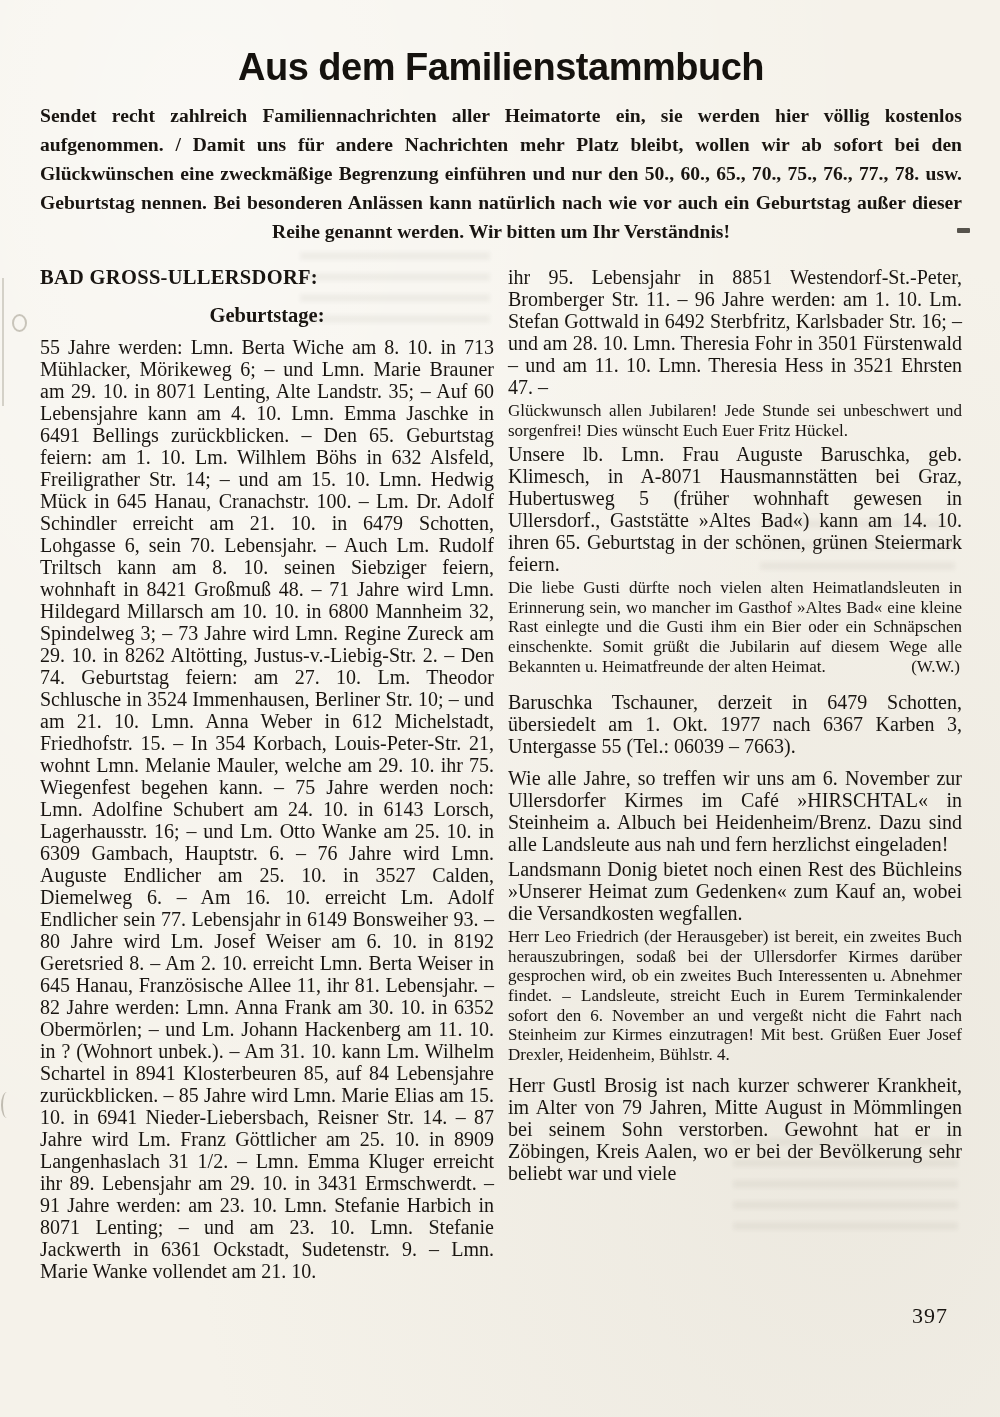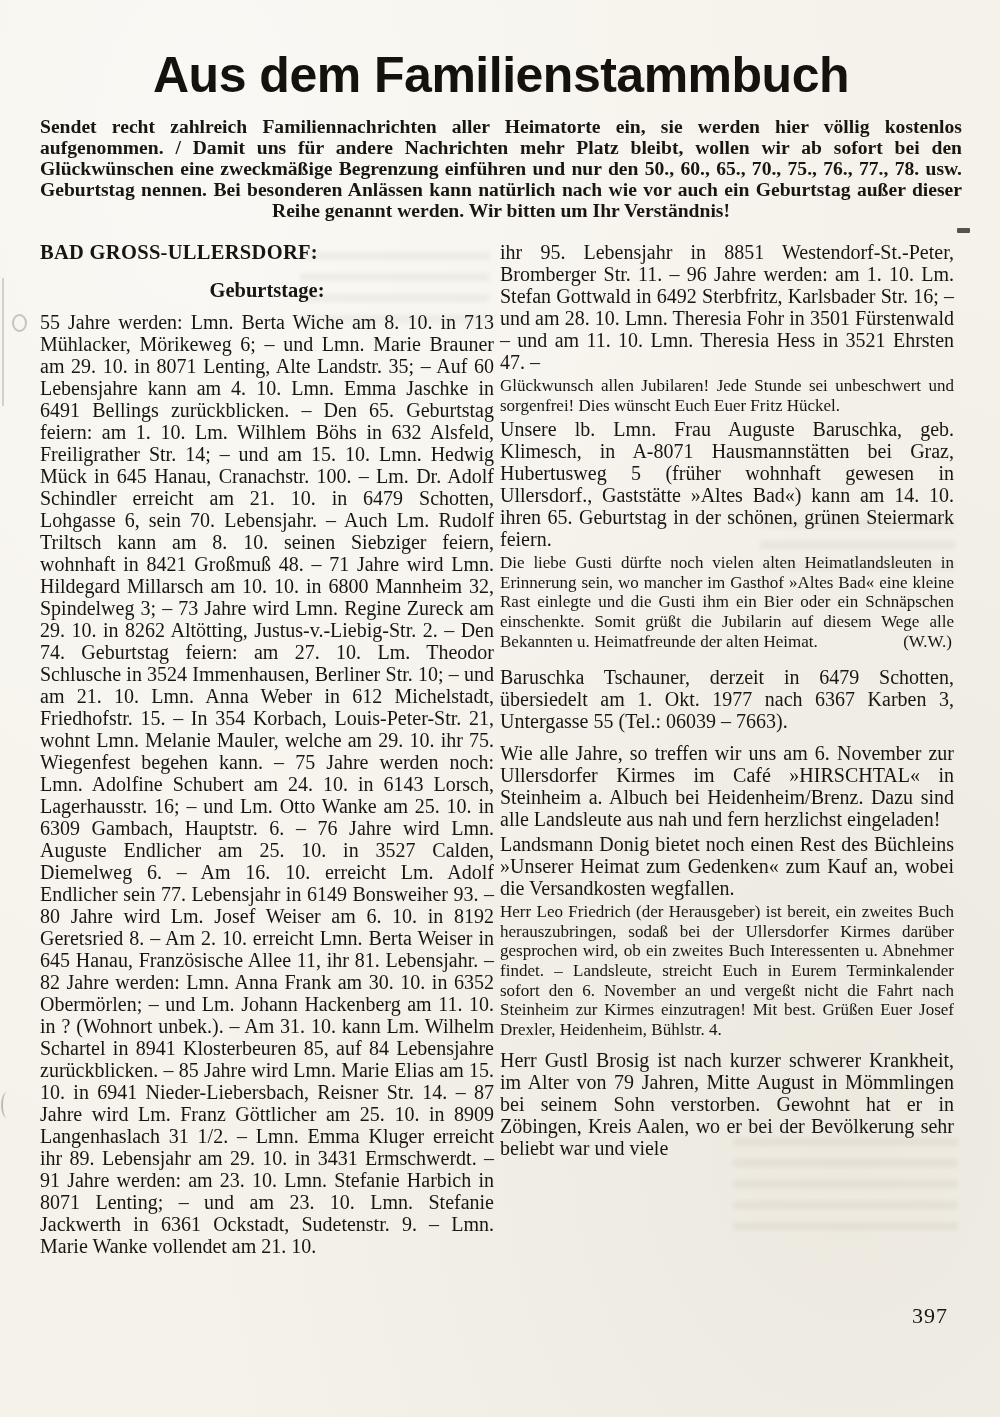--- a/index.html
+++ b/index.html
@@ -14,33 +14,33 @@
       #f5f2ea;
     color: #191511;
     font-family: "Liberation Serif", "DejaVu Serif", serif;
     overflow: hidden;
   }
   .title {
     margin: 0 0 12px 0;
     text-align: center;
     font-family: "Liberation Sans", "DejaVu Sans", sans-serif;
     font-weight: bold;
-    font-size: 50px;
+    font-size: 38px;
     letter-spacing: -0.5px;
     color: #15120e;
   }
   .intro {
     margin: 0 0 18px 0;
     font-weight: bold;
     font-size: 19.6px;
-    line-height: 21px;
+    line-height: 29px;
     text-align: justify;
     text-align-last: center;
   }
-  .columns { display: flex; gap: 6px; }
+  .columns { display: flex; gap: 14px; }
   .col { width: 454px; font-size: 20px; line-height: 22px; text-align: justify; hyphens: manual; }
   .col-right { padding-top: 2px; }
   .section-heading {
     font-size: 20.5px; font-weight: bold;
     margin: 2px 0 16px 0; text-align: left; letter-spacing: .3px;
   }
   .subheading { font-size: 20.5px; font-weight: bold; margin: 0 0 10px 0; text-align: center; }
   .para { margin: 0 0 10px 0; }
   .para.tight { margin-bottom: 3px; }
   .para.gap { margin-bottom: 15px; }

